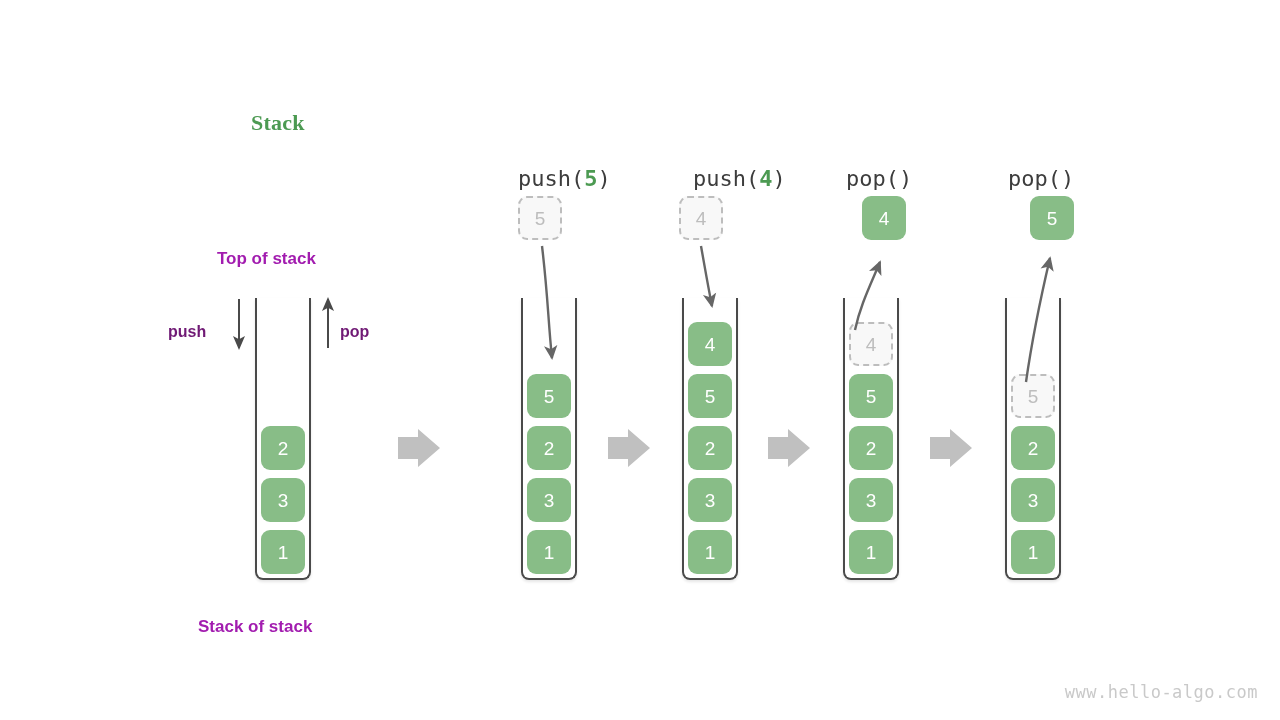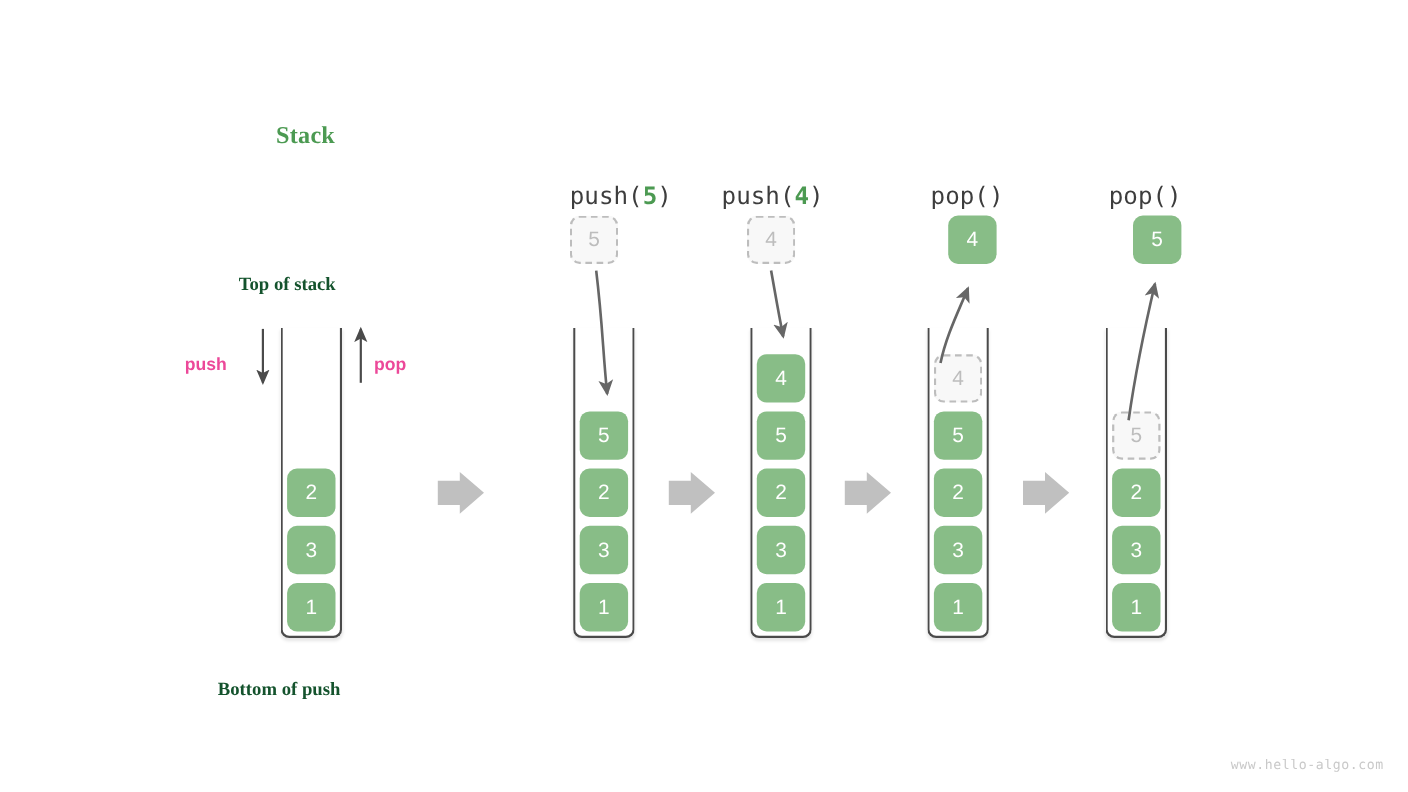--- a/index.html
+++ b/index.html
@@ -16,45 +16,44 @@
   .title{
     position:absolute;
     font-size:22px;font-weight:bold;
     color:#4c9a52;
     white-space:nowrap;
     letter-spacing:0.2px;
   }
   .caption{
     position:absolute;
     font-size:17px;font-weight:bold;
-    color:#14532d;
-    white-space:nowrap;
-    font-family:Liberation Serif, serif;
+    color:#a21caf;
+    white-space:nowrap;
   }
   .oplabel{
     position:absolute;
     font-size:16px;font-weight:bold;
-    color:#ec4899;
+    color:#701a75;
     white-space:nowrap;
   }
   .colhead{
     position:absolute;
     font-family:"DejaVu Sans Mono", monospace;
     font-size:22px;
     color:#3d3d3d;
     white-space:nowrap;
     letter-spacing:0px;
     margin-top:24px;
   }
   .colhead .arg{color:#4c9a52;font-weight:bold;}
   .watermark{
     position:absolute;
     right:22px;bottom:18px;
     font-family:"DejaVu Sans Mono", monospace;
-    font-size:12px;
+    font-size:17px;
     color:#c9c9c9;
     letter-spacing:0.5px;
     white-space:nowrap;
   }
 
   
   .container{
     position:absolute;
     box-sizing:border-box;
     border:2px solid #4a4a4a;
@@ -90,33 +89,33 @@
   .svg-layer{position:absolute;left:0;top:0;width:1280px;height:720px;overflow:visible;pointer-events:none;}
 </style>
 </head>
 <body>
 
 <div id="stage">
 
   <div class="colhead" style="left:518px;top:142px;">
     <span>push(</span><span class="arg">5</span><span>)</span>
   </div>
-  <div class="colhead" style="left:656px;top:142px;">
+  <div class="colhead" style="left:693px;top:142px;">
     <span>push(</span><span class="arg">4</span><span>)</span>
   </div>
   <div class="colhead" style="left:846px;top:142px;">
     <span>pop(</span><span class="arg"></span><span>)</span>
   </div>
   <div class="colhead" style="left:1008px;top:142px;">
     <span>pop(</span><span class="arg"></span><span>)</span>
   </div>
 
   <div class="title" style="left:251px;top:110px;font-family:Liberation Serif, serif;">Stack</div>
   <div class="caption" style="left:217px;top:249px;">Top of stack</div>
-  <div class="caption" style="left:198px;top:617px;">Bottom of push</div>
+  <div class="caption" style="left:198px;top:617px;">Stack of stack</div>
   <div class="oplabel" style="left:168px;top:323px;">push</div>
   <div class="oplabel" style="left:340px;top:323px;">pop</div>
 
   <div class="container" style="left:255px;top:298px;width:56px;height:282px;"></div>
   <div class="container" style="left:521px;top:298px;width:56px;height:282px;"></div>
   <div class="container" style="left:682px;top:298px;width:56px;height:282px;"></div>
   <div class="container" style="left:843px;top:298px;width:56px;height:282px;"></div>
   <div class="container" style="left:1005px;top:298px;width:56px;height:282px;"></div>
 
   <div class="cell solid" style="left:261px;top:426px;">2</div>

